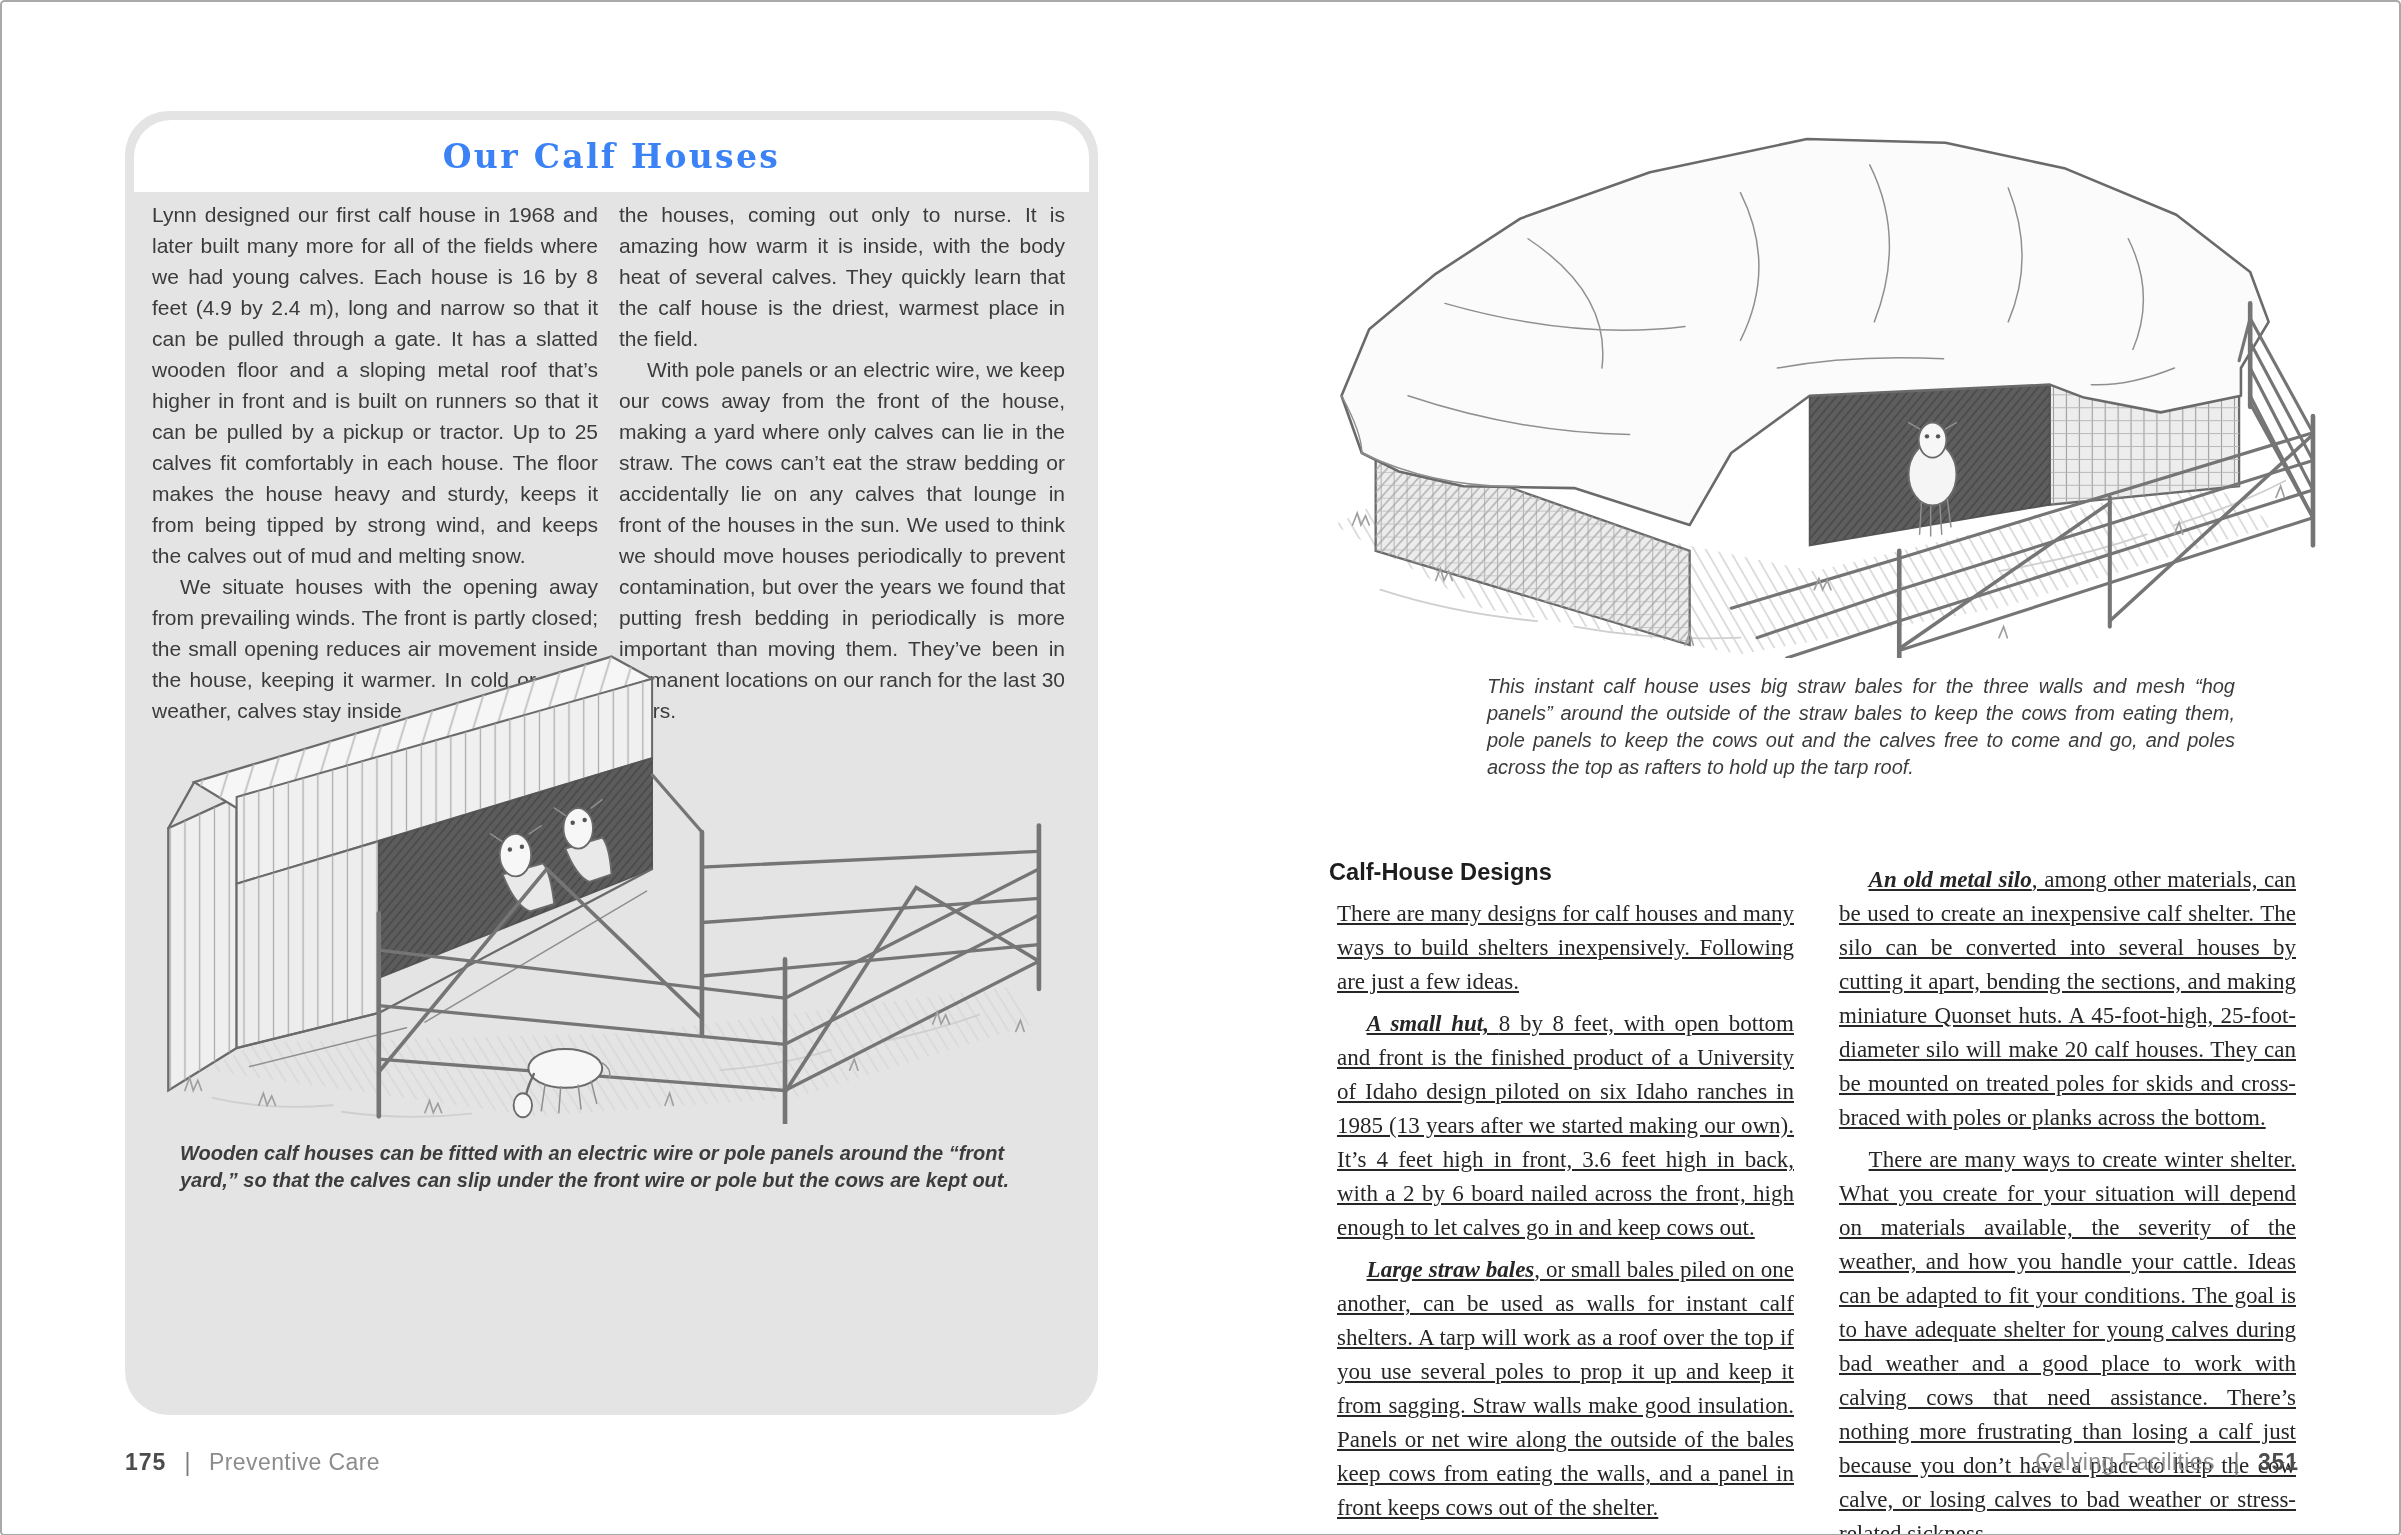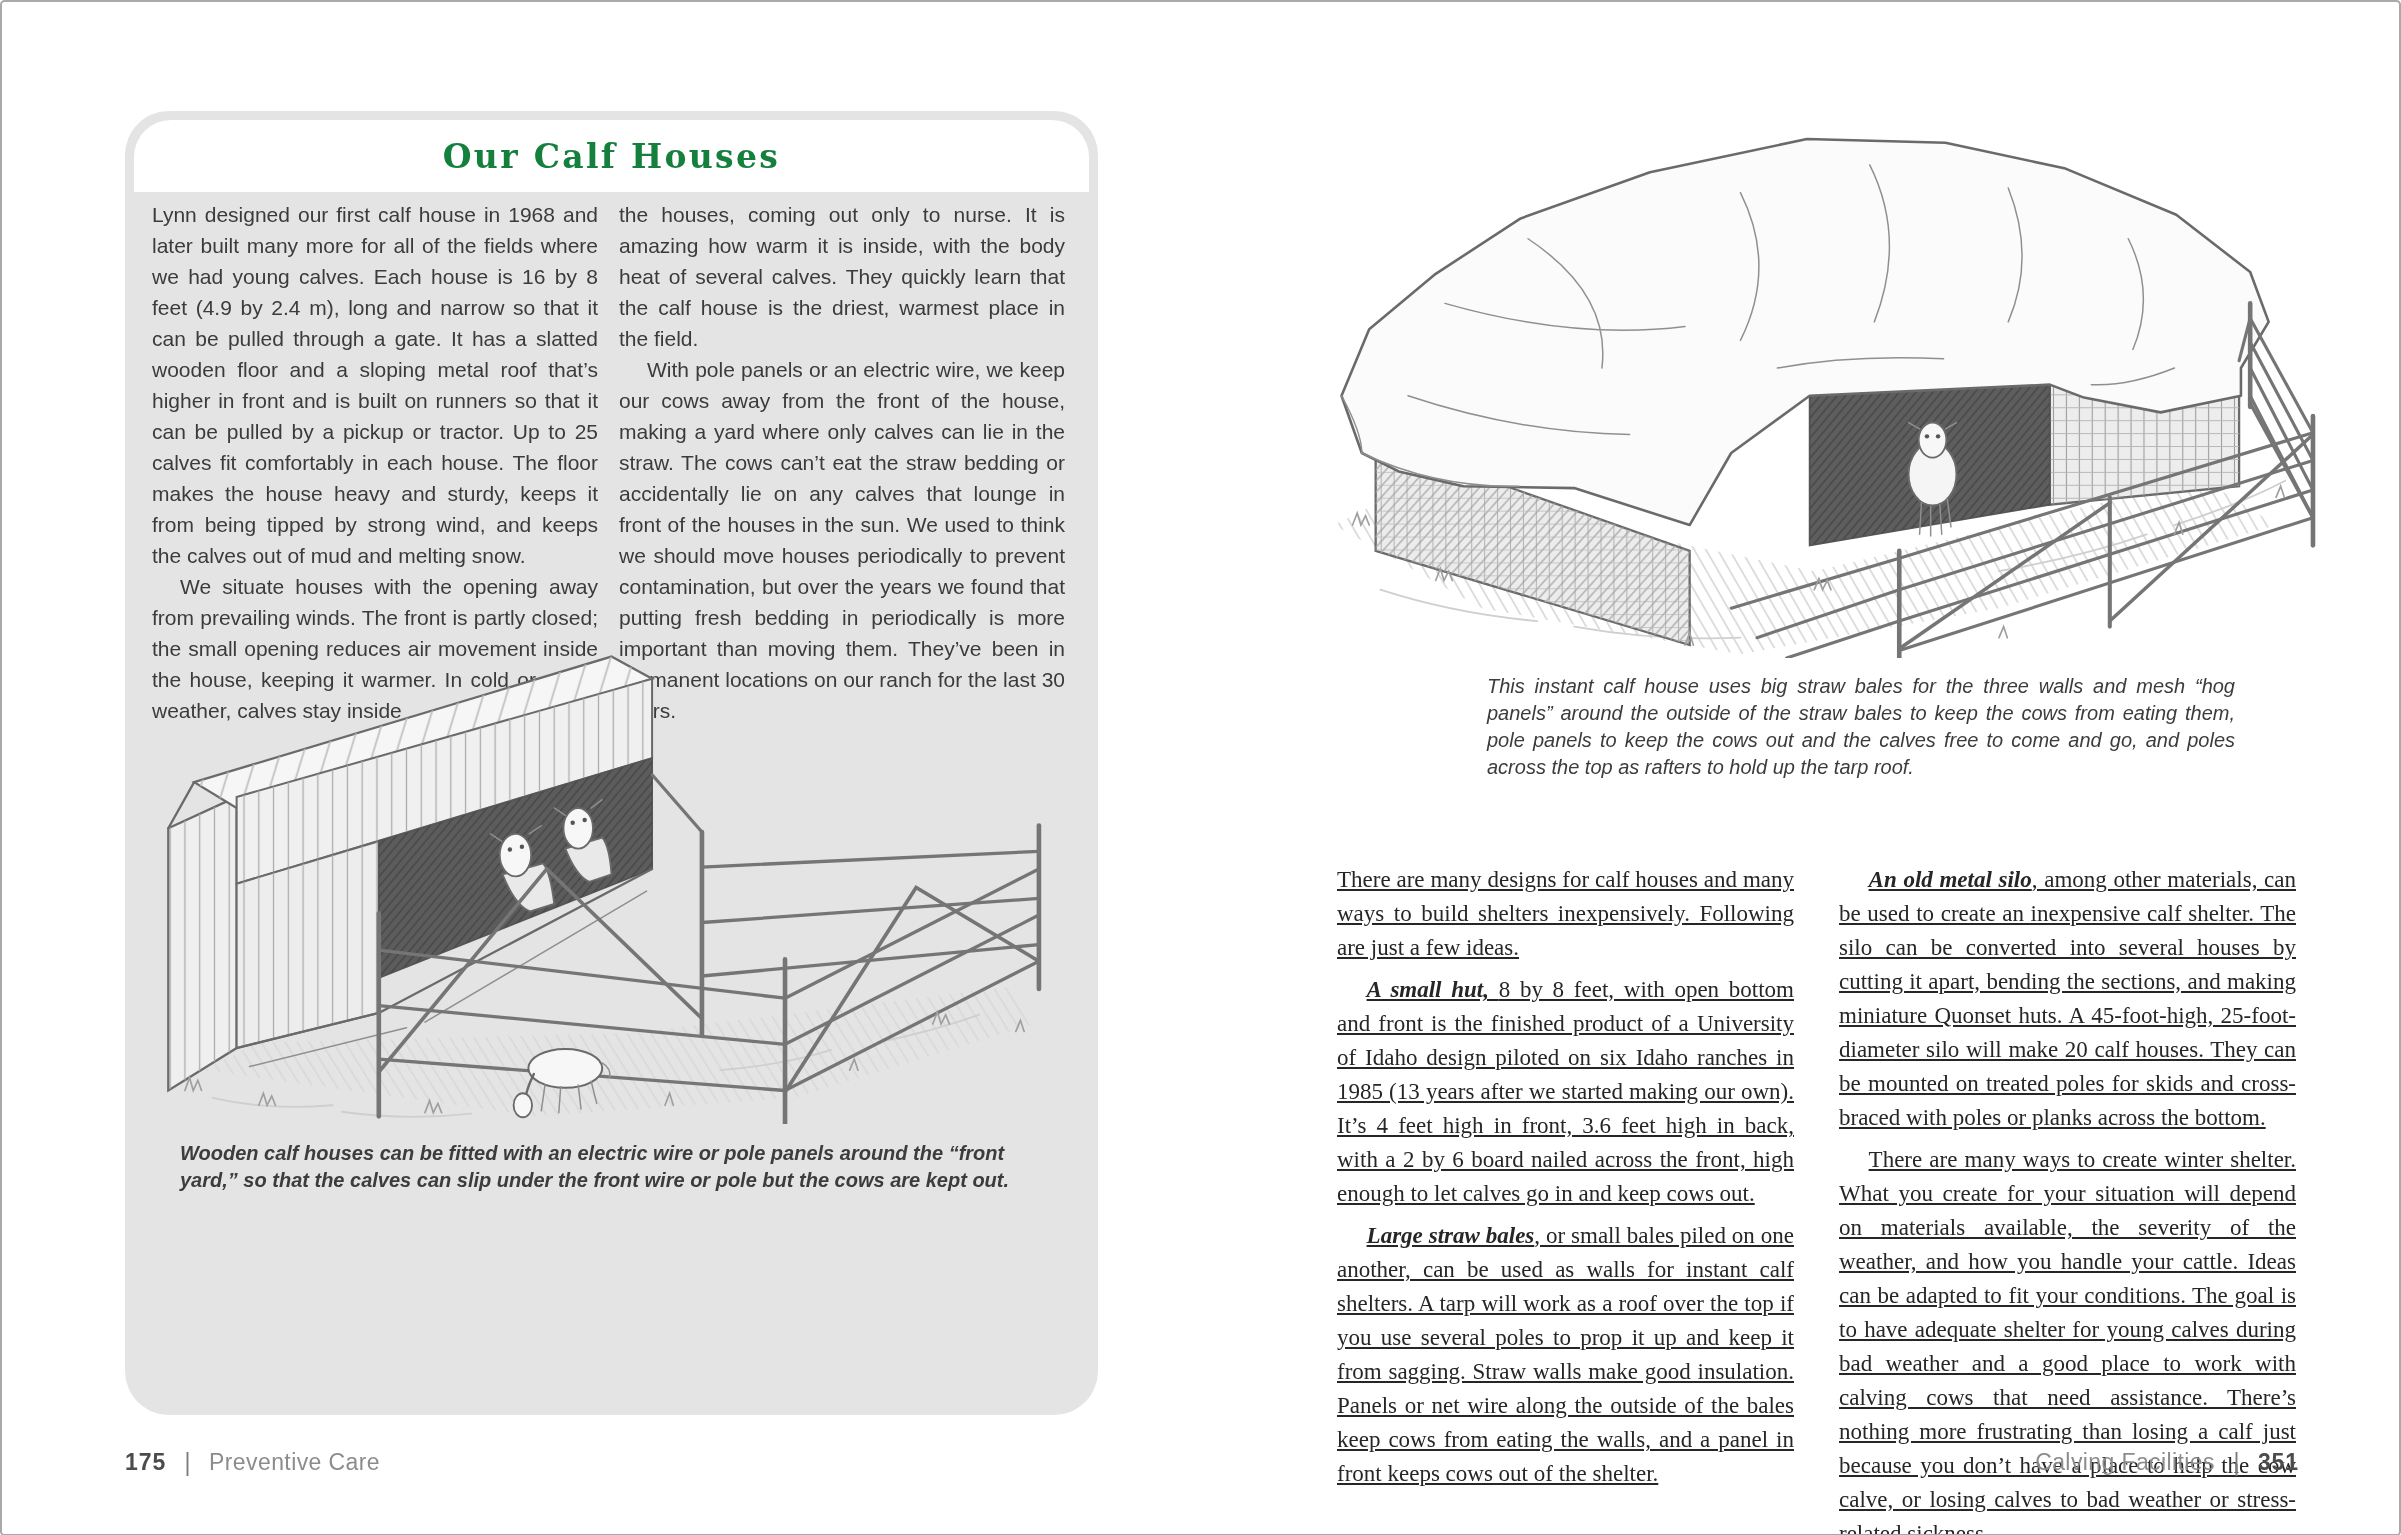--- a/index.html
+++ b/index.html
@@ -17,21 +17,21 @@
     position:absolute; left:123px; top:109px; width:973px; height:1304px;
     background:#e4e4e4; border-radius:44px;
   }
   .callout-titleband {
     position:absolute; left:9.2px; top:9.2px; right:9.2px; height:72px;
     background:#ffffff; border-radius:37px 37px 0 0;
     display:flex; align-items:center; justify-content:center;
   }
   .callout-title {
     font-family:"DejaVu Serif", serif; font-weight:700;
-    font-size:33px; letter-spacing:2.3px; color:#15803d;
+    font-size:33px; letter-spacing:2.3px; color:#3b82f6;
   }
   .box-col {
     position:absolute; top:197px; width:446px;
     font-size:21px; line-height:31px; text-align:justify; color:#3b3b3b;
   }
   .box-col p { margin:0; }
   .box-col p.ind { text-indent:28px; }
   #box-col-1 { left:150px; }
   #box-col-2 { left:617px; }
 
@@ -267,20 +267,21 @@
     </g>
 
     <g class="grass">
       <path d="M60,470 l5,-13 l4,13 l5,-10 l4,10 M150,530 l5,-13 l4,13 l5,-10 l4,10 M420,600 l5,-13 l4,13 M560,540 l5,-12 l4,12 l5,-10 l4,10 M950,480 l5,-13 l4,13 M1060,440 l5,-12 l4,12 M760,592 l5,-12 l4,12"></path>
     </g>
   </svg>
 
   <div class="caption-right">This instant calf house uses big straw bales for the three walls and mesh “hog panels” around the outside of the straw bales to keep the cows from eating them, pole panels to keep the cows out and the calves free to come and go, and poles across the top as rafters to hold up the tarp roof.</div>
 
   <div class="serif-col" id="right-col-1">
+    <h3>Calf-House Designs</h3>
     <p>There are many designs for calf houses and many ways to build shelters inexpensively. Following are just a few ideas.</p>
     <p class="ind"><span class="lead">A small hut, </span><span>8 by 8 feet, with open bottom and front is the finished product of a University of Idaho design piloted on six Idaho ranches in 1985 (13 years after we started making our own). It’s 4 feet high in front, 3.6 feet high in back, with a 2 by 6 board nailed across the front, high enough to let calves go in and keep cows out.</span></p>
     <p class="ind"><span class="lead">Large straw bales</span><span>, or small bales piled on one another, can be used as walls for instant calf shelters. A tarp will work as a roof over the top if you use several poles to prop it up and keep it from sagging. Straw walls make good insulation. Panels or net wire along the outside of the bales keep cows from eating the walls, and a panel in front keeps cows out of the shelter.</span></p>
   </div>
 
   <div class="serif-col" id="right-col-2">
     <p class="ind"><span class="lead">An old metal silo</span><span>, among other materials, can be used to create an inexpensive calf shelter. The silo can be converted into several houses by cutting it apart, bending the sections, and making miniature Quonset huts. A 45-foot-high, 25-foot-diameter silo will make 20 calf houses. They can be mounted on treated poles for skids and cross-braced with poles or planks across the bottom.</span></p>
     <p class="ind">There are many ways to create winter shelter. What you create for your situation will depend on materials available, the severity of the weather, and how you handle your cattle. Ideas can be adapted to fit your conditions. The goal is to have adequate shelter for young calves during bad weather and a good place to work with calving cows that need assistance. There’s nothing more frustrating than losing a calf just because you don’t have a place to help the cow calve, or losing calves to bad weather or stress-related sickness.</p>
   </div>
 

